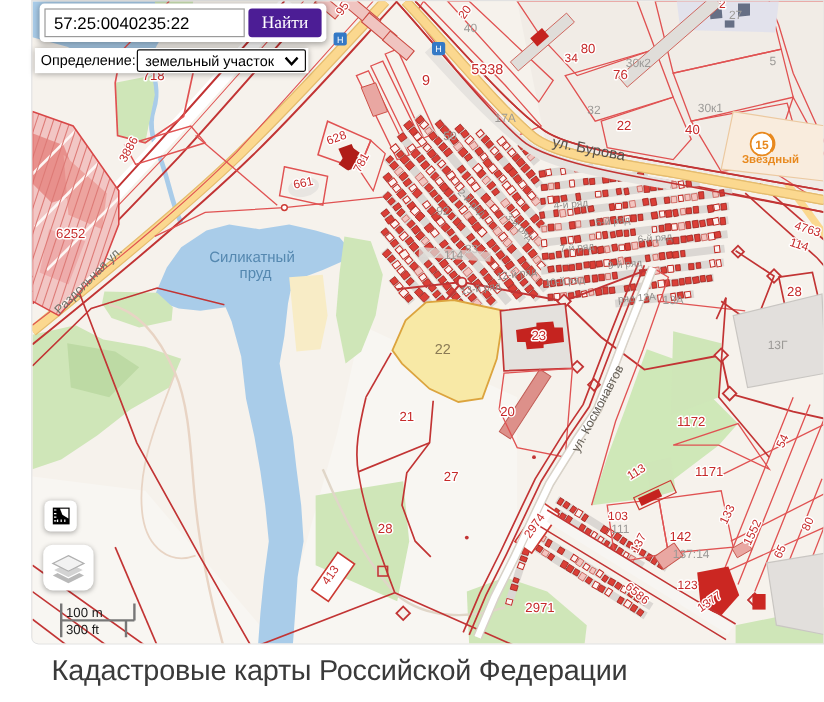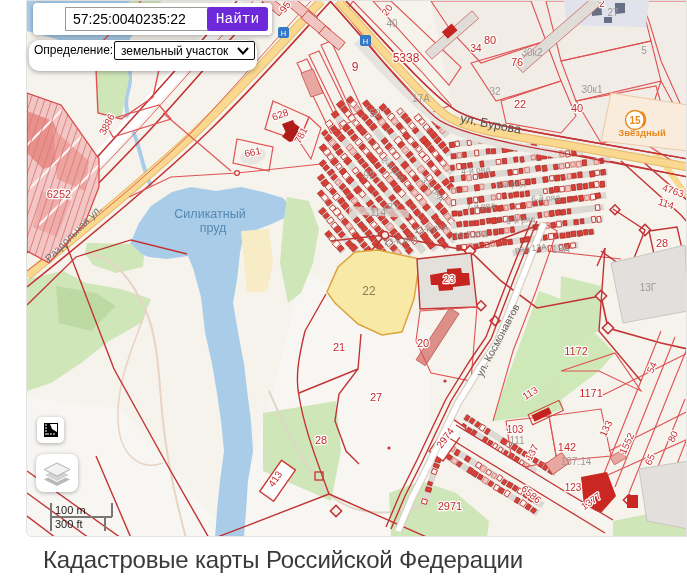--- a/index.html
+++ b/index.html
@@ -6,24 +6,24 @@
   * { margin:0; padding:0; box-sizing:border-box; }
   html,body { width:687px; height:585px; background:#ffffff; font-family:"Liberation Sans",sans-serif; }
   #wrap { position:relative; width:687px; height:585px; overflow:hidden; }
   #map { position:absolute; left:26px; top:0; width:661px; height:537px;
          border:1px solid #e2e2e2; border-radius:0 0 0 6px; overflow:hidden; background:#f5f2ed; }
   #map svg { display:block; }
   .panel { position:absolute; background:#fff; border-radius:4px; box-shadow:0 1px 5px rgba(0,0,0,0.35); }
   #searchpanel { left:33px; top:3px; width:239px; height:32px; }
   #searchinput { position:absolute; left:4px; top:4px; width:167px; height:24px; border:1px solid #9a9a9a;
      font-size:14px; padding-left:7px; color:#000; background:#fff; font-family:"Liberation Sans",sans-serif;
-     display:flex; align-items:center;margin-left:28px; }
-  #searchbtn { position:absolute; left:174px; top:4px; width:61px; height:24px; background:#6d28d9; color:#fff;
-     border:none; font-size:14.5px; border-radius:3px; font-family:Liberation Mono, monospace; }
-  #defpanel { left:29px; top:40px; width:228px; height:31px; border-radius:10px;text-decoration:underline; }
+     display:flex; align-items:center; }
+  #searchbtn { position:absolute; left:174px; top:4px; width:61px; height:24px; background:#4c1d95; color:#fff;
+     border:none; font-size:14.5px; border-radius:3px; font-family:Liberation Serif, serif; }
+  #defpanel { left:29px; top:40px; width:228px; height:21px; border-radius:0;text-decoration:underline; }
   #defpanel .lab { position:absolute; left:5px; top:3px; font-size:12px; color:#000; }
   #defselect { position:absolute; left:85px; top:1px; width:141px; height:19px; border:1.5px solid #111; border-radius:2px;
      background:#fff; font-size:12px; display:flex; align-items:center; padding-left:6px; }
   
   .sqbtn { position:absolute; background:#fff; border-radius:5px; box-shadow:0 1px 4px rgba(0,0,0,0.3); }
   #btn-measure { left:37px; top:417px; width:27px; height:26px; }
   #btn-layers { left:36px; top:454px; width:42px; height:38px; border-radius:8px; }
   #scalebar { position:absolute; left:32px; top:500px;margin-left:18px; }
   .caption { position:absolute; left:43px; top:546px; font-size:24px; color:#3a3a3a; letter-spacing:-0.2px; }
 </style>

